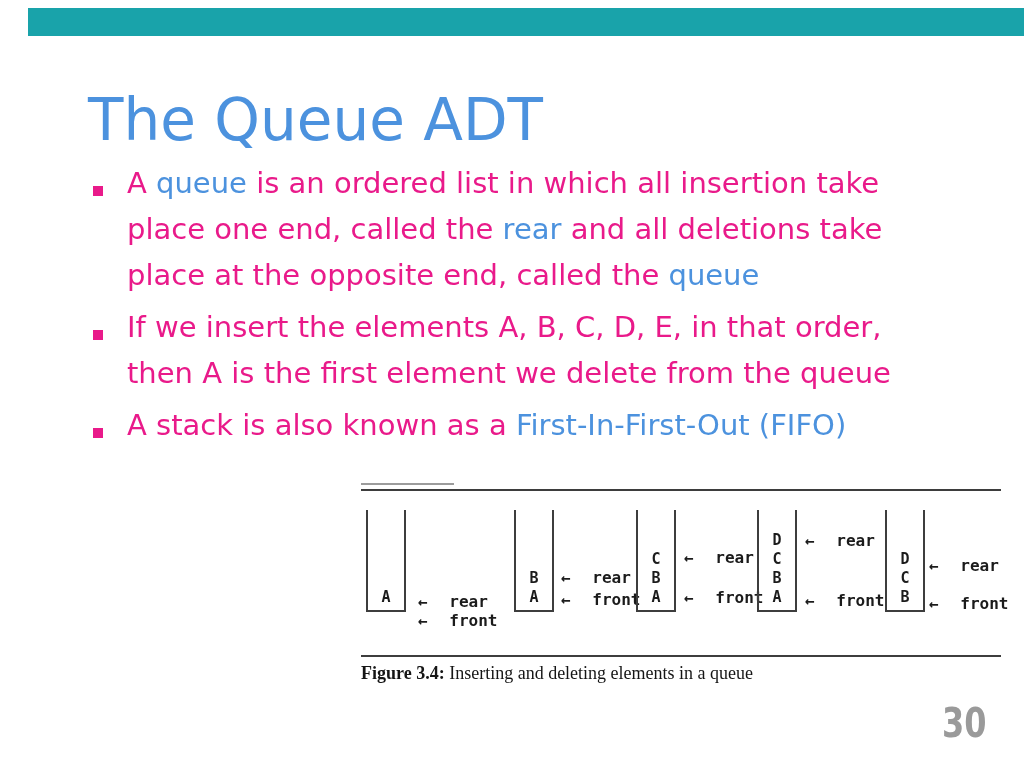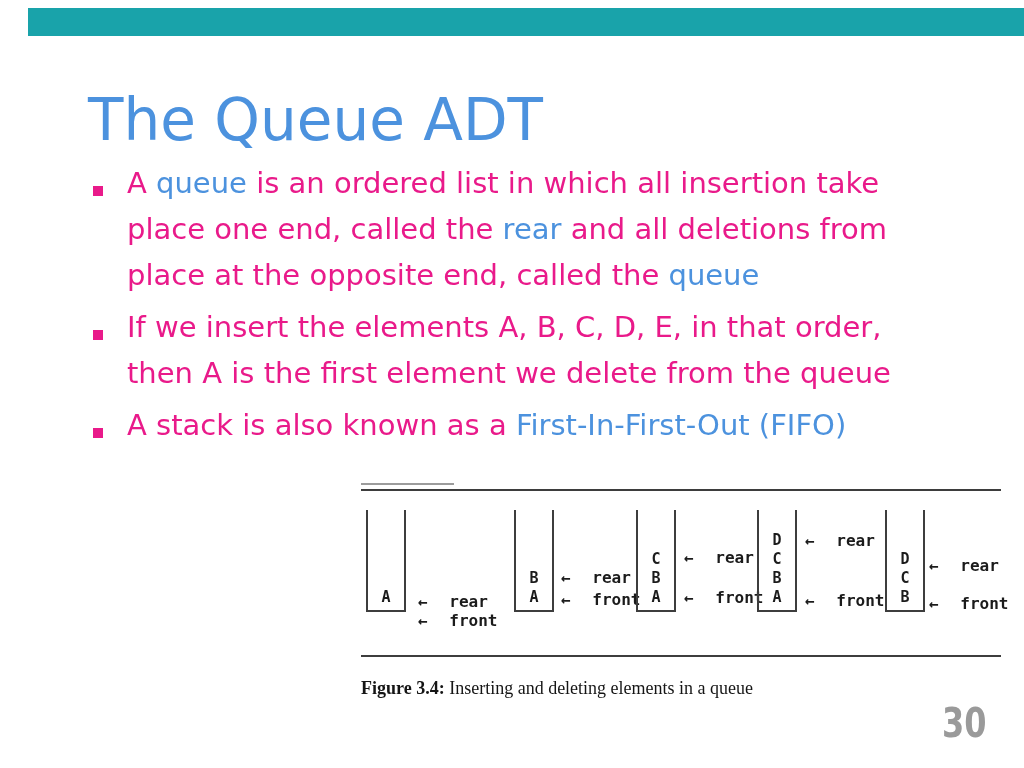--- a/index.html
+++ b/index.html
@@ -36,21 +36,21 @@
     position:absolute; left:0; right:0; bottom:3px; text-align:center;
     font-family:"DejaVu Sans Mono", monospace; font-weight:bold;
     font-size:15px; line-height:19px; color:#1b1b1b;
   }
   .qlabel {
     position:absolute; white-space:nowrap;
     font-family:"DejaVu Sans Mono", monospace; font-weight:bold;
     font-size:16px; color:#1b1b1b; word-spacing:12px;text-align:right;
   }
   .caption {
-    position:absolute; left:3px; top:198px; white-space:nowrap;
+    position:absolute; left:3px; top:183px; white-space:nowrap;
     font-family:"Liberation Serif", serif; font-size:18px; color:#151515;
   }
   .caption .cap-label { font-weight:bold; }
 
   .pagenum {
     position:absolute; left:914px; top:700px;
     font-size:40px; font-weight:bold; color:var(--gray);
     transform:scaleX(0.8); transform-origin:left top; letter-spacing:0px;
   }
 </style>
@@ -61,21 +61,21 @@
 
   <div class="accent-bar"></div>
 
   <div class="title">The Queue ADT</div>
 
   <div class="bullets">
       <div class="bullet-item">
         <div class="bullet-marker"></div>
         <div>
           <div class="bullet-line"><span class="seg">A </span><span class="seg accent">queue</span><span class="seg"> is an ordered list in which all insertion take</span></div>
-          <div class="bullet-line"><span class="seg">place one end, called the </span><span class="seg accent">rear</span><span class="seg"> and all deletions from</span></div>
+          <div class="bullet-line"><span class="seg">place one end, called the </span><span class="seg accent">rear</span><span class="seg"> and all deletions take</span></div>
           <div class="bullet-line"><span class="seg">place at the opposite end, called the </span><span class="seg accent">queue</span></div>
         </div>
       </div>
       <div class="bullet-item">
         <div class="bullet-marker"></div>
         <div>
           <div class="bullet-line"><span class="seg">If we insert the elements A, B, C, D, E, in that order,</span></div>
           <div class="bullet-line"><span class="seg">then A is the first element we delete from the queue</span></div>
         </div>
       </div>

